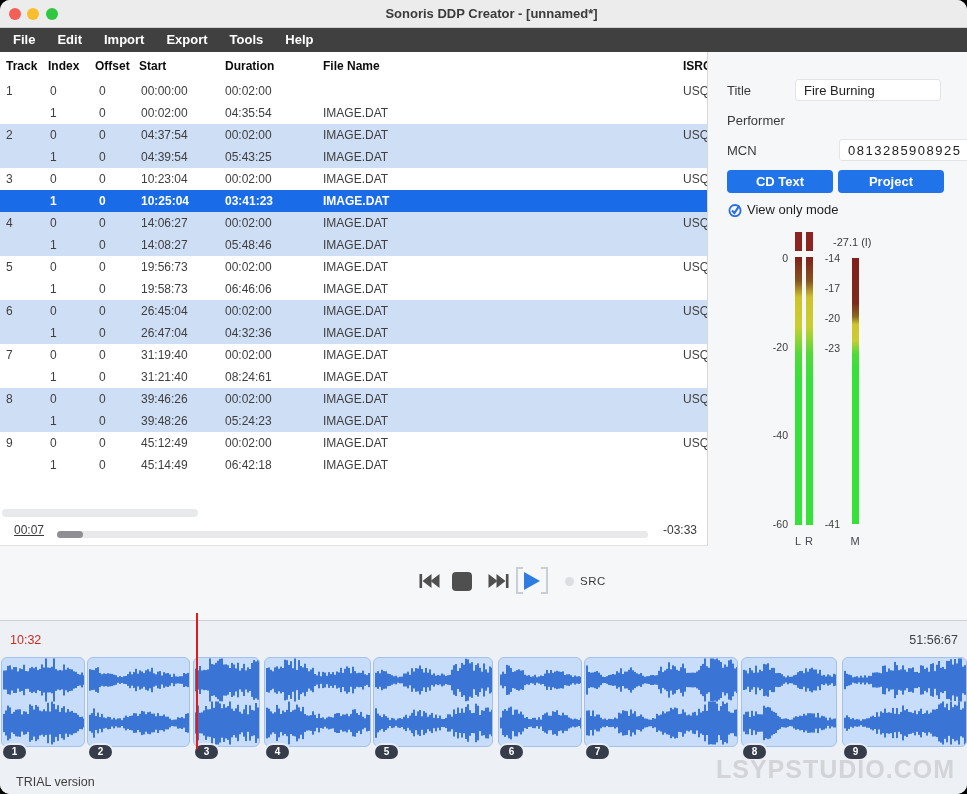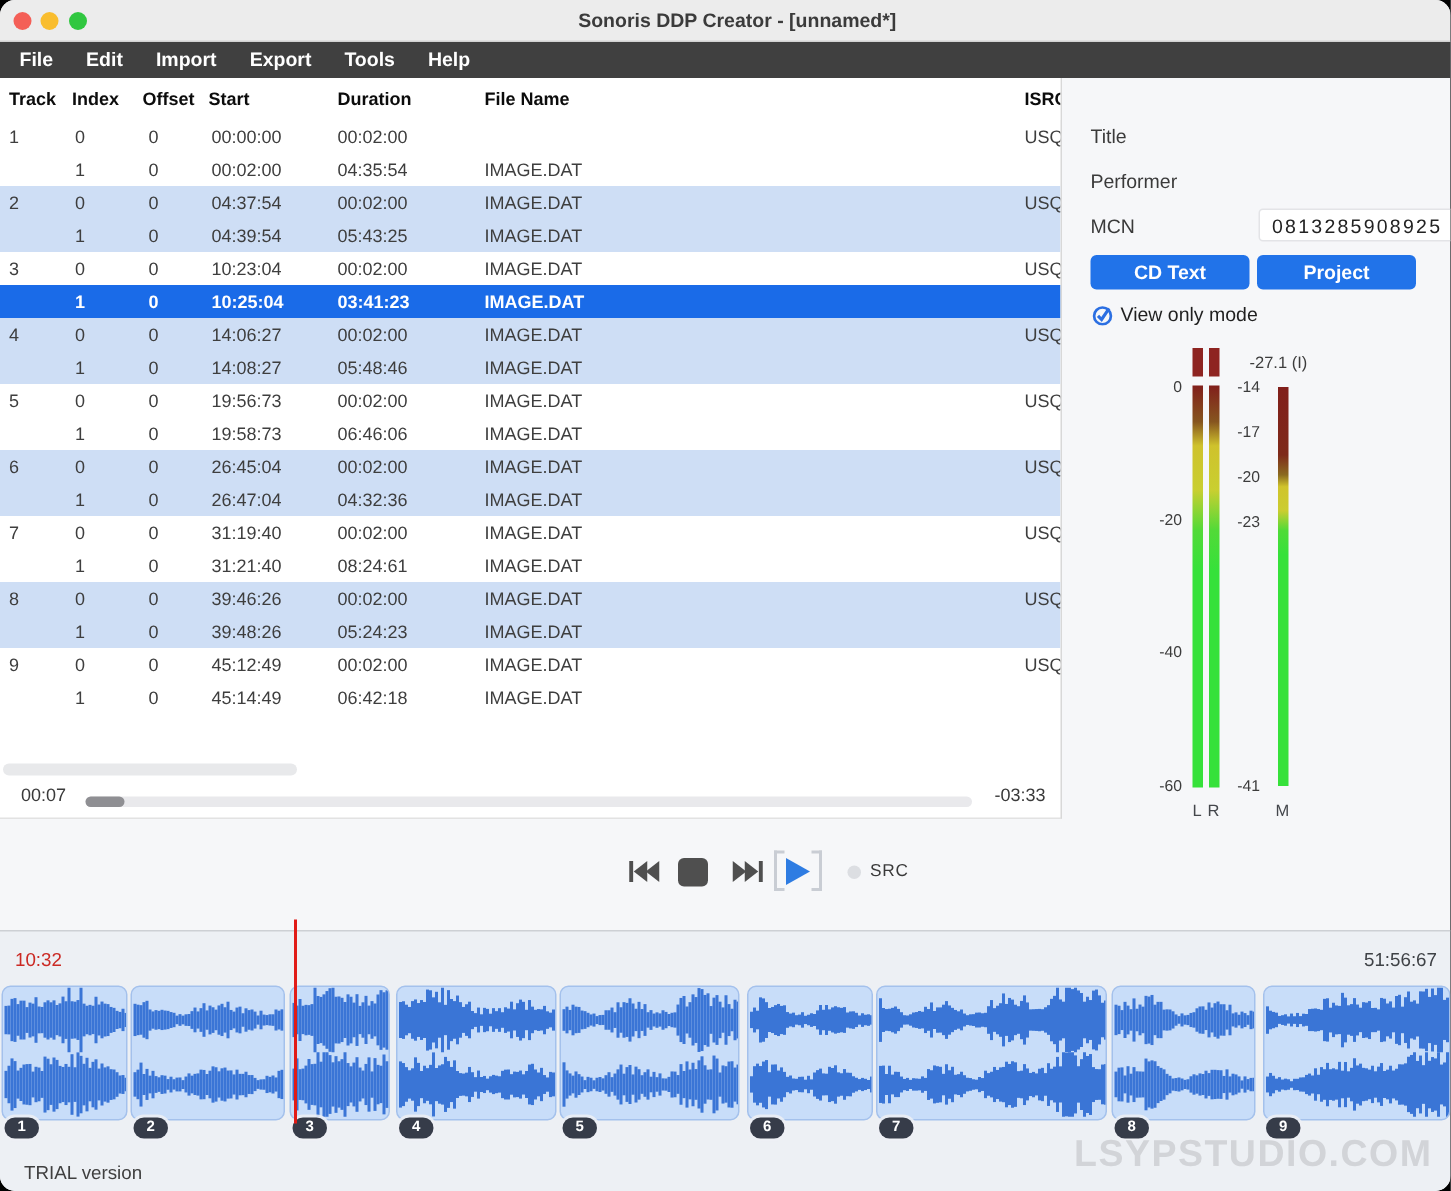--- a/index.html
+++ b/index.html
@@ -24,21 +24,21 @@
   .h0{left:6px}.h1{left:48px}.h2{left:95px}.h3{left:139px}.h4{left:225px}.h5{left:323px}.h6{left:683px;width:24px;overflow:hidden;}
   .tbody{position:absolute;top:28px;left:0;width:100%;}
   .trow{position:relative;height:22px;}
   .trow.alt{background:#cedef5;}
   .trow.sel{background:#1a6be8;}
   .cell{position:absolute;top:0;line-height:22px;font-size:12px;color:#3e3e3e;white-space:nowrap;}
   .trow.sel .cell{color:#fff;font-weight:bold;}
   .c-track{left:6px}.c-index{left:50px}.c-offset{left:99px}.c-start{left:141px}.c-duration{left:225px}.c-file{left:323px}
   .c-isrc{left:683px;width:24px;overflow:hidden;}
   .hscrollbar{position:absolute;left:2px;top:457px;width:196px;height:8px;border-radius:4px;background:#e8e9eb;}
-  .seek-elapsed{position:absolute;left:14px;top:471px;font-size:12px;color:#3a3a3a;}
+  .seek-elapsed{position:absolute;left:14px;top:471px;font-size:12px;color:#3a3a3a;text-decoration:underline;}
   .seek-remaining{position:absolute;left:663px;top:471px;font-size:12px;color:#3a3a3a;}
   .seek-track{position:absolute;left:57px;top:479px;width:591px;height:7px;border-radius:3.5px;background:#e9e9ec;}
   .seek-thumb{position:absolute;left:0;top:0;width:26px;height:7px;border-radius:3.5px;background:#8f8f93;}
 
   
   .fieldlabel{position:absolute;left:727px;font-size:13px;color:#3a3a3a;}
   .flabel0{top:83px}.flabel1{top:113px}.flabel2{top:143px}
   .finput{position:absolute;left:795px;width:146px;height:22px;background:#fff;border:1px solid #e3e4e7;border-radius:3px;font-family:"Liberation Sans",sans-serif;font-size:13px;color:#222;padding:0 0 0 8px;box-sizing:border-box;outline:none;}
   .finput0{top:79px}.finput1{top:109px}.finput2{top:139px;letter-spacing:1.5px;margin-left:44px;}
   .panel-btn{position:absolute;top:170px;height:23px;width:106px;background:#2173e9;border:none;border-radius:4px;color:#fff;font-size:13px;font-weight:bold;line-height:21px;text-align:center;cursor:default;}
@@ -282,20 +282,21 @@
       </div>
     <div class="hscrollbar"></div>
     <div class="seek-elapsed">00:07</div>
     <div class="seek-track">
       <div class="seek-thumb"></div>
     </div>
     <div class="seek-remaining">-03:33</div>
   </div>
 
   <div class="fieldlabel flabel0">Title</div>
+  <input class="finput finput0" type="text" value="Fire Burning" style="">
   <div class="fieldlabel flabel1">Performer</div>
   <div class="fieldlabel flabel2">MCN</div>
   <input class="finput finput2" type="text" value="0813285908925" style="">
 
   <button class="panel-btn btn-cdtext">CD Text</button>
   <button class="panel-btn btn-project">Project</button>
 
   <div class="viewonly-icon">
     <svg width="14" height="14" viewBox="0 0 14 14">
       <circle cx="7" cy="7.6" r="5.6" fill="none" stroke="#2b6fe2" stroke-width="1.8"></circle>

